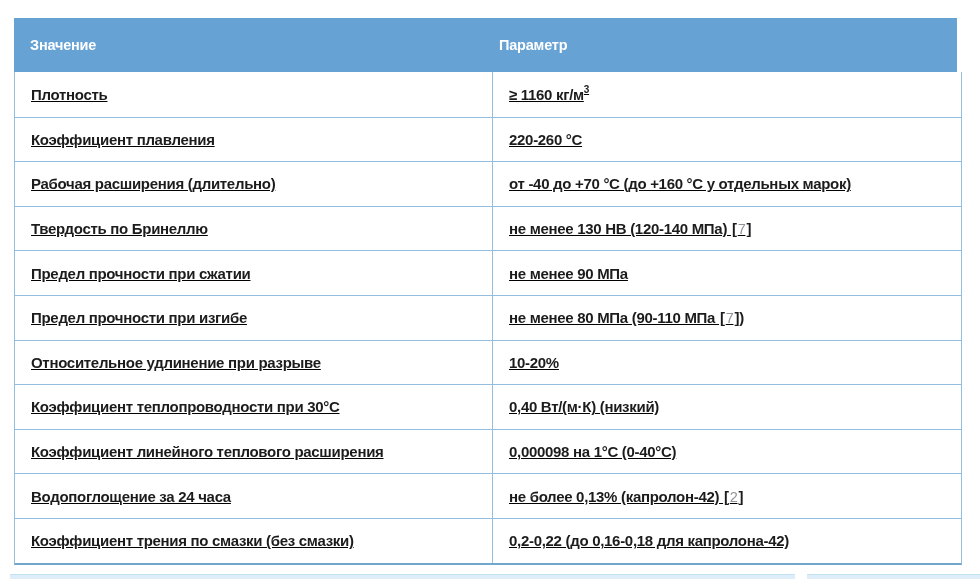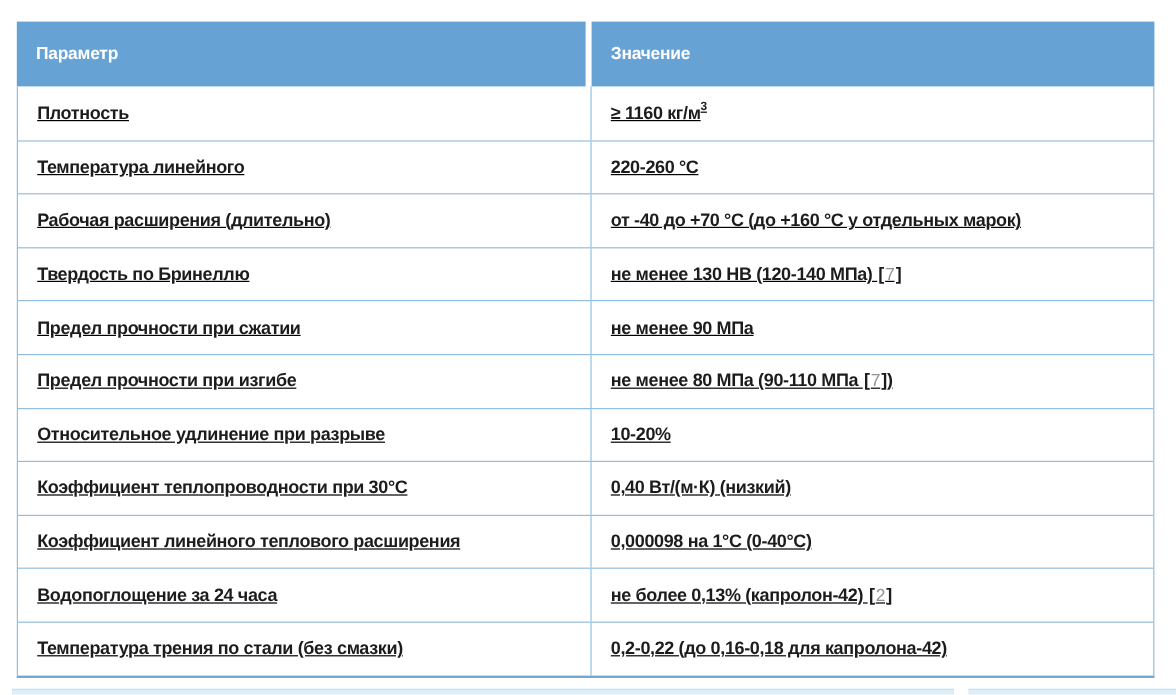--- a/index.html
+++ b/index.html
@@ -39,34 +39,34 @@
     background:var(--next-sliver,#ddeef8);border-top:1px solid #c2e2f2;box-sizing:border-box;
   }
   .sliver-left{left:10px;width:785px;}
   .sliver-right{left:807px;width:173px;}
 </style>
 </head>
 <body>
 
 <div class="table">
   <div class="thead">
+    <div class="th col2">
+      <span>Значение</span>
+    </div>
     <div class="th col1">
       <span>Параметр</span>
-    </div>
-    <div class="th col2">
-      <span>Значение</span>
     </div>
   </div>
   <div class="tbody">
       <div class="tr">
         <div class="td col1">Плотность</div>
         <div class="td col2">≥ 1160 кг/м<sup>3</sup></div>
       </div>
       <div class="tr">
-        <div class="td col1">Температура линейного</div>
+        <div class="td col1">Коэффициент плавления</div>
         <div class="td col2">220-260 °C</div>
       </div>
       <div class="tr">
         <div class="td col1">Рабочая расширения (длительно)</div>
         <div class="td col2">от -40 до +70 °C (до +160 °C у отдельных марок)</div>
       </div>
       <div class="tr">
         <div class="td col1">Твердость по Бринеллю</div>
         <div class="td col2">не менее 130 НВ (120-140 МПа) <a class="cite" href="#"><span>[</span><span class="num">7</span><span>]</span></a></div>
       </div>
@@ -88,20 +88,20 @@
       </div>
       <div class="tr">
         <div class="td col1">Коэффициент линейного теплового расширения</div>
         <div class="td col2">0,000098 на 1°C (0-40°C)</div>
       </div>
       <div class="tr">
         <div class="td col1">Водопоглощение за 24 часа</div>
         <div class="td col2">не более 0,13% (капролон-42) <a class="cite" href="#"><span>[</span><span class="num">2</span><span>]</span></a></div>
       </div>
       <div class="tr">
-        <div class="td col1">Температура трения по стали (без смазки)</div>
+        <div class="td col1">Коэффициент трения по смазки (без смазки)</div>
         <div class="td col2">0,2-0,22 (до 0,16-0,18 для капролона-42)</div>
       </div>
     </div>
 </div>
 
 <div class="sliver sliver-left"></div>
 <div class="sliver sliver-right"></div>
 
 </body></html>

